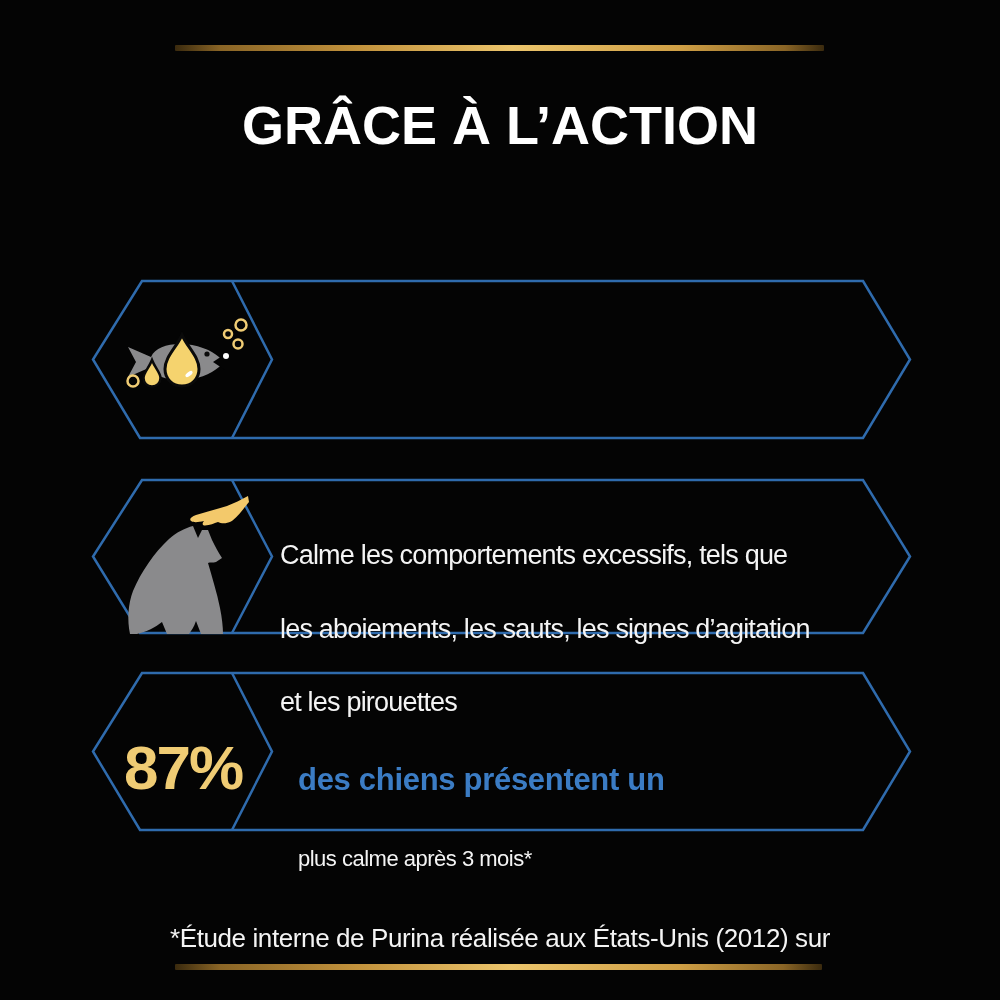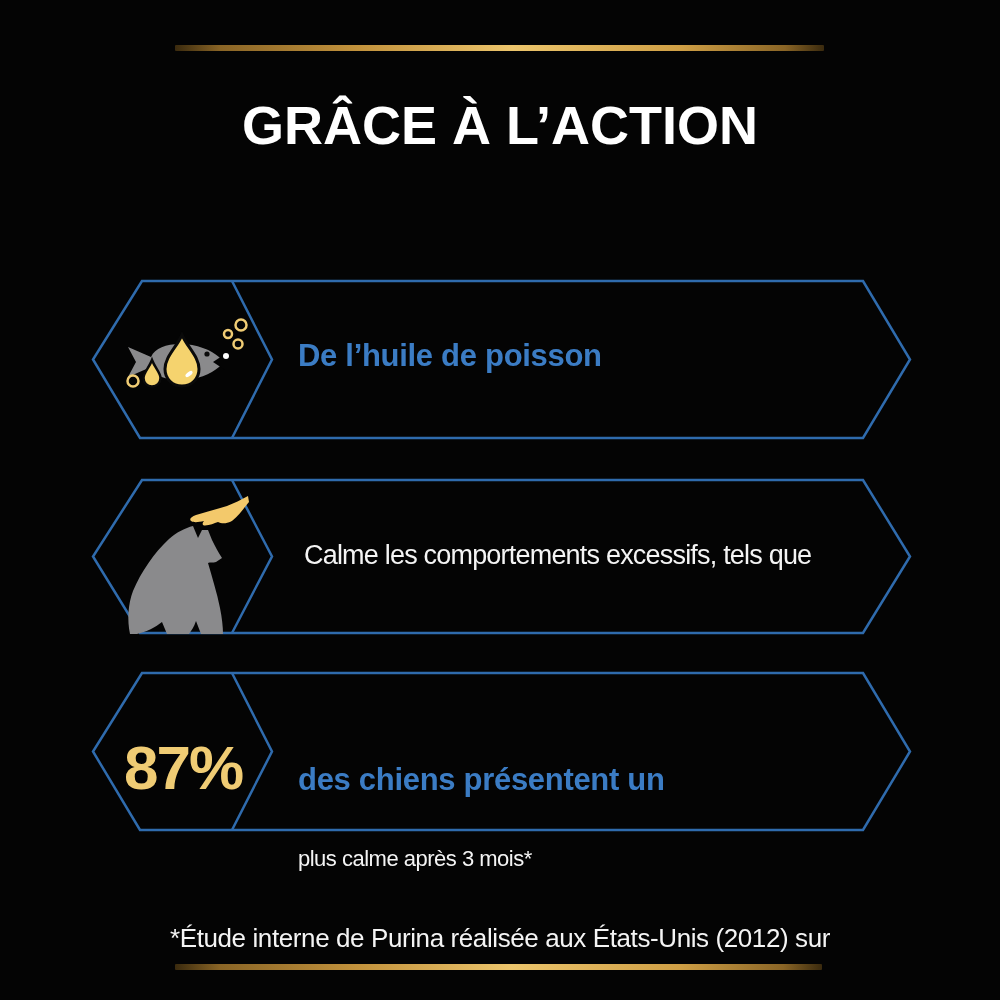--- a/index.html
+++ b/index.html
@@ -37,21 +37,21 @@
   svg.shapes{position:absolute;left:0;top:0;}
   .banner-line{fill:none;stroke:var(--border-blue);stroke-width:2.5;}
   .txt{position:absolute;color:var(--text-white);white-space:pre;}
   .s-heading{
     color:var(--accent-blue);font-weight:bold;font-size:31px;
     line-height:38px;letter-spacing:-0.3px;white-space:pre;
   }
   .s-body{font-size:27px;line-height:37px;letter-spacing:-0.8px;white-space:pre;}
   #section1-text{left:298px;top:301px;}
   #section1-text .s-body{margin-top:6px;}
-  #section2-text{left:304px;top:501px;}
+  #section2-text{left:280px;top:501px;}
   #section2-text .s-body{line-height:37.5px;}
   #section3-stat{
     left:124px;top:716px;color:var(--gold);font-weight:bold;
     font-size:62px;line-height:62px;letter-spacing:-2px;margin-top:21px;
   }
   #section3-text{left:298px;top:725px;}
   #section3-text .plain{
     font-size:22px;line-height:38px;letter-spacing:-0.5px;
     color:var(--text-white);margin-top:5px;white-space:pre;
   }
@@ -131,25 +131,26 @@
         C191,517 189,519 191,521
         C194,523 199,522 204,521
         C202,523 202,525.5 205,525.5
         C210,525.5 214,523 218,522
         C221,523.5 226,524 231,521.5
         C237,518 244,508 249,502 Z"></path>
     </g>
   </svg>
 
   <div id="section1-text" class="txt">
-    <div class="s-heading">De l’huile de poisson</div>
   </div>
 
   <div id="section2-text" class="txt">
     <div class="s-body">Calme les comportements excessifs, tels que</div>
+    <div class="s-body">les aboiements, les sauts, les signes d’agitation</div>
+    <div class="s-body">et les pirouettes</div>
   </div>
 
   <div id="section3-stat" class="txt">87%</div>
   <div id="section3-text" class="txt">
     <div class="s-heading">des chiens présentent un</div>
     <div class="plain">plus calme après 3 mois*</div>
   </div>
 
   <div class="footnote">
     <div>*Étude interne de Purina réalisée aux États-Unis (2012) sur</div>

